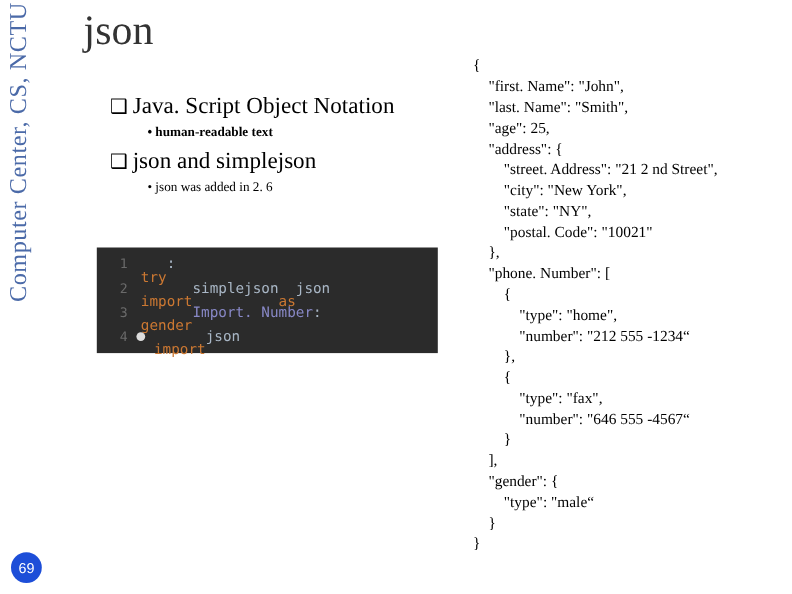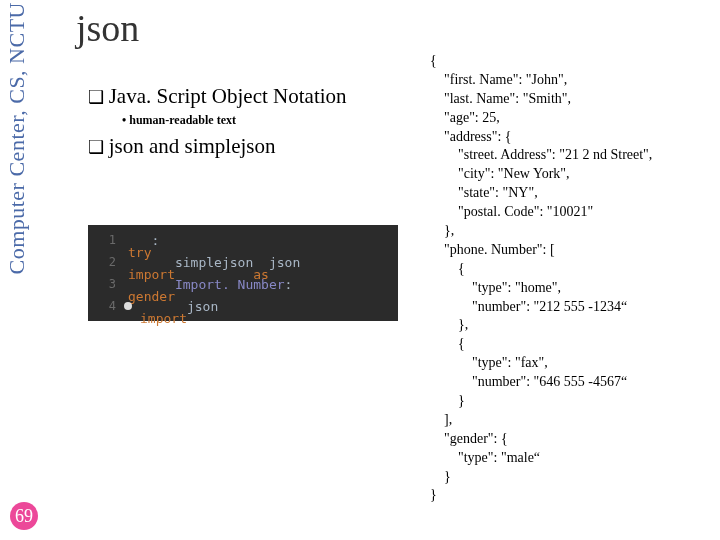--- a/index.html
+++ b/index.html
@@ -24,38 +24,38 @@
     letter-spacing: 0.5px;
     font-family: "Times New Roman", serif;
   }
   .slide-number {
     position: absolute;
     left: 10px;
     bottom: 10px;
     width: 28px;
     height: 28px;
     border-radius: 50%;
-    background: #ec4899;
+    background: #1d4ed8;
     color: #fff;
-    font-size: 18px;
-    font-family: Liberation Serif, serif;
+    font-size: 13px;
+    font-family: Liberation Sans, sans-serif;
     display: flex;
     align-items: center;
     justify-content: center;
   }
   .title {
     position: absolute;
     left: 76px;
     top: 6px;
     font-size: 38px;
     color: #333;
   }
   .outline {
     position: absolute;
-    left: 88px;
+    left: 100px;
     top: 78px;
     width: 330px;
     font-size: 21px;
     color: #000;
   }
   .outline .q {
     margin-top: 6px;
   }
   .outline .q::before {
     content: "❑ ";
@@ -126,20 +126,21 @@
 <div class="sidebar-text">Computer Center, CS, NCTU</div>
 
 <div class="slide-number">69</div>
 
 <div class="title">json</div>
 
 <div class="outline">
   <div class="q">Java. Script Object Notation</div>
   <div class="b1 hr">human-readable text</div>
   <div class="q">json and simplejson</div>
+  <div class="b1">json was added in 2. 6</div>
 </div>
 
 <div class="code-img" id="code-snippet">
     <div class="line">
       <span class="ln">1</span>
       <span class="kw-orange">try</span>
       <span class="kw-white">:</span>
     </div>
     <div class="line">
       <span class="ln">2</span>

